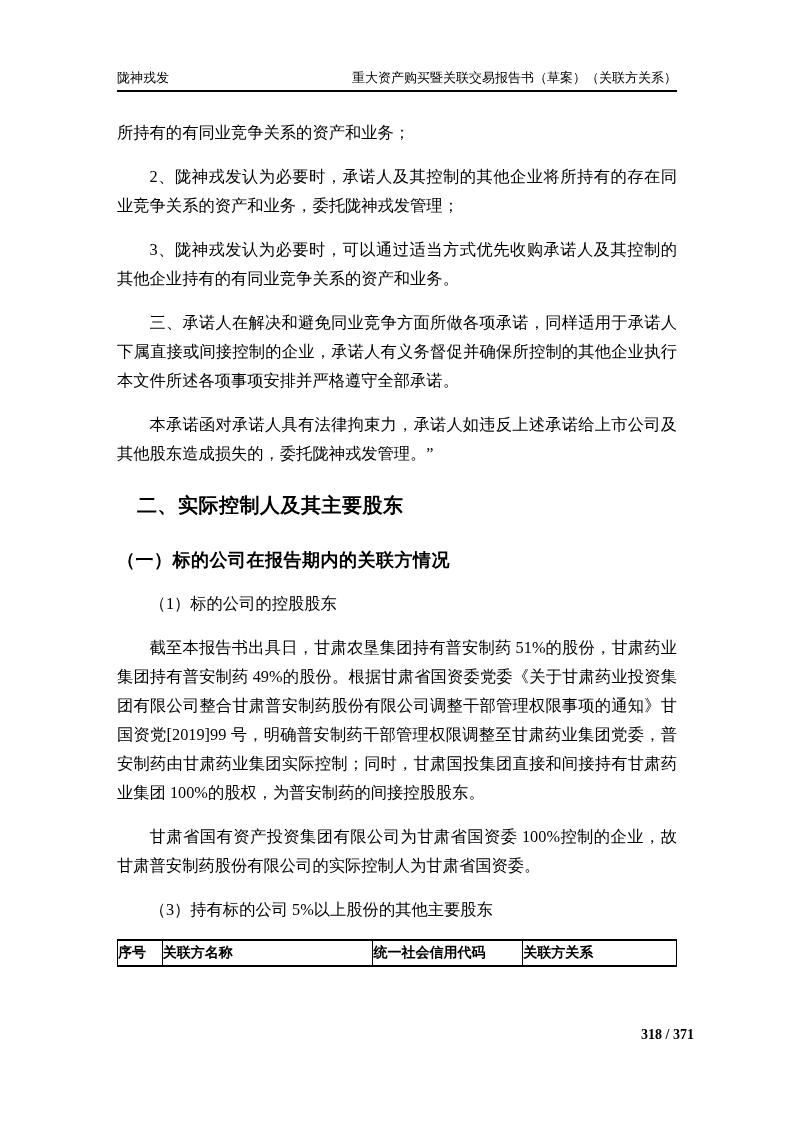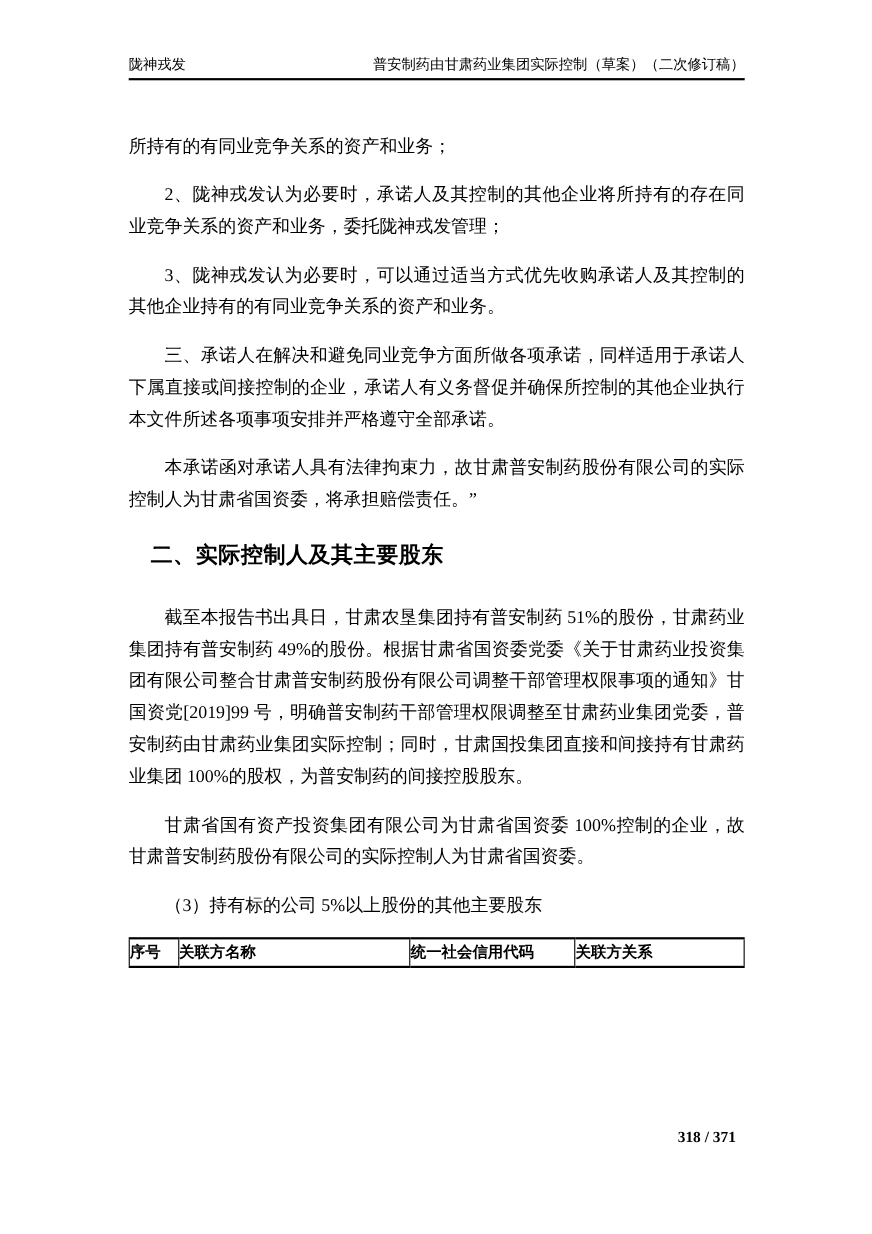--- a/index.html
+++ b/index.html
@@ -14,21 +14,21 @@
     background: #ffffff;
     color: #000000;
     font-family: "Liberation Serif", "DejaVu Serif", serif;
     overflow: hidden;
   }
   
   .hdr {
     position: absolute;
     left: 117px;
     width: 560px;
-    top: 50px;
+    top: 69px;
     display: flex;
     justify-content: space-between;
     align-items: flex-end;
     border-bottom: 2px solid #000;
     padding-bottom: 4px;
     font-size: 13px;
     line-height: 17px;
     white-space: nowrap;
   }
   
@@ -78,47 +78,49 @@
     font-weight: bold;
     height: 24px;
     padding: 0;
     text-align: left;
     vertical-align: middle;
   }
   
   .ftr {
     position: absolute;
     top: 1026px;
-    left: 109px;
+    left: 134px;
     width: 560px;
     text-align: right;
     font-size: 14px;
     font-weight: bold;
     line-height: 18px;
   }
 </style>
 </head>
 <body>
 
 <div class="page">
 
   <div class="hdr">
     <span>陇神戎发</span>
-    <span>普安制药由甘肃药业集团实际控制（草案）（二次修订稿）</span>
+    <span>重大资产购买暨关联交易报告书（草案）（关联方关系）</span>
   </div>
 
   <div class="main">
     <p class="p noindent">所持有的有同业竞争关系的资产和业务；</p>
     <p class="p">2、陇神戎发认为必要时，承诺人及其控制的其他企业将所持有的存在同业竞争关系的资产和业务，委托陇神戎发管理；</p>
     <p class="p">3、陇神戎发认为必要时，可以通过适当方式优先收购承诺人及其控制的其他企业持有的有同业竞争关系的资产和业务。</p>
     <p class="p">三、承诺人在解决和避免同业竞争方面所做各项承诺，同样适用于承诺人下属直接或间接控制的企业，承诺人有义务督促并确保所控制的其他企业执行本文件所述各项事项安排并严格遵守全部承诺。</p>
-    <p class="p">本承诺函对承诺人具有法律拘束力，故甘肃普安制药股份有限公司的实际控制人为甘肃省国资委，将承担赔偿责任。”</p>
+    <p class="p">本承诺函对承诺人具有法律拘束力，承诺人如违反上述承诺给上市公司及其他股东造成损失的，委托陇神戎发管理。”</p>
 
     <div class="h1">二、实际控制人及其主要股东</div>
+    <div class="h2">（一）标的公司在报告期内的关联方情况</div>
 
+    <p class="p">（1）标的公司的控股股东</p>
     <p class="p">截至本报告书出具日，甘肃农垦集团持有普安制药 51%的股份，甘肃药业集团持有普安制药 49%的股份。根据甘肃省国资委党委《关于甘肃药业投资集团有限公司整合甘肃普安制药股份有限公司调整干部管理权限事项的通知》甘国资党[2019]99 号，明确普安制药干部管理权限调整至甘肃药业集团党委，普安制药由甘肃药业集团实际控制；同时，甘肃国投集团直接和间接持有甘肃药业集团 100%的股权，为普安制药的间接控股股东。</p>
     <p class="p">甘肃省国有资产投资集团有限公司为甘肃省国资委 100%控制的企业，故甘肃普安制药股份有限公司的实际控制人为甘肃省国资委。</p>
     <p class="p">（3）持有标的公司 5%以上股份的其他主要股东</p>
 
     <table class="tbl">
       <colgroup>
         <col style="width:8%">
         <col style="width:37.7%">
         <col style="width:26.8%">
         <col style="width:27.5%">

